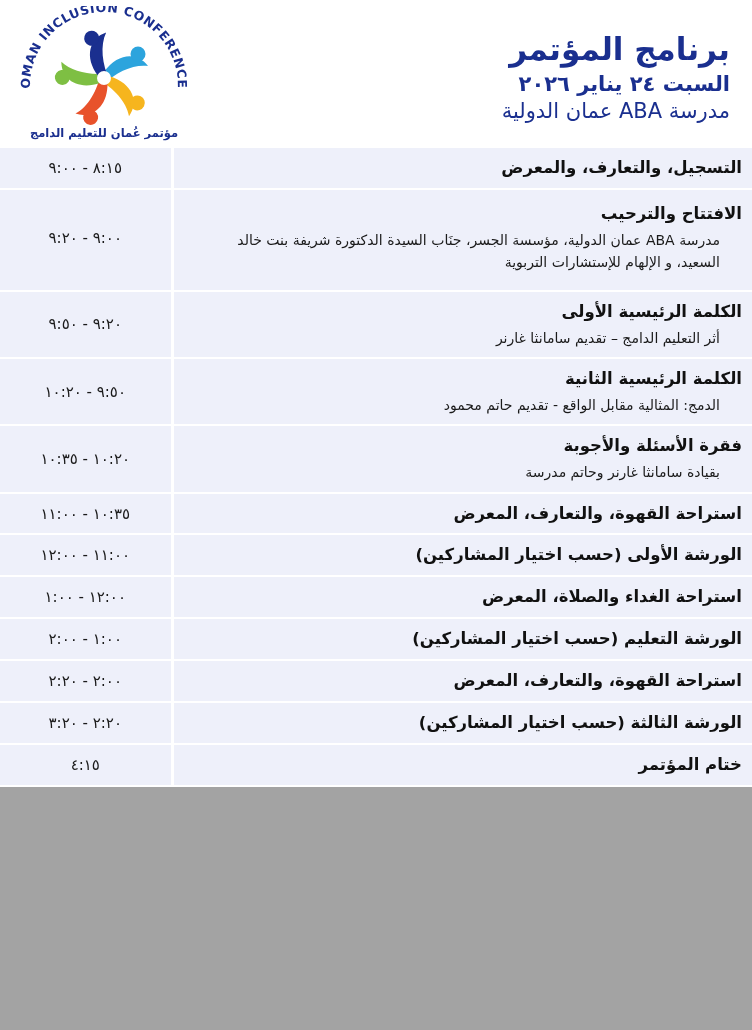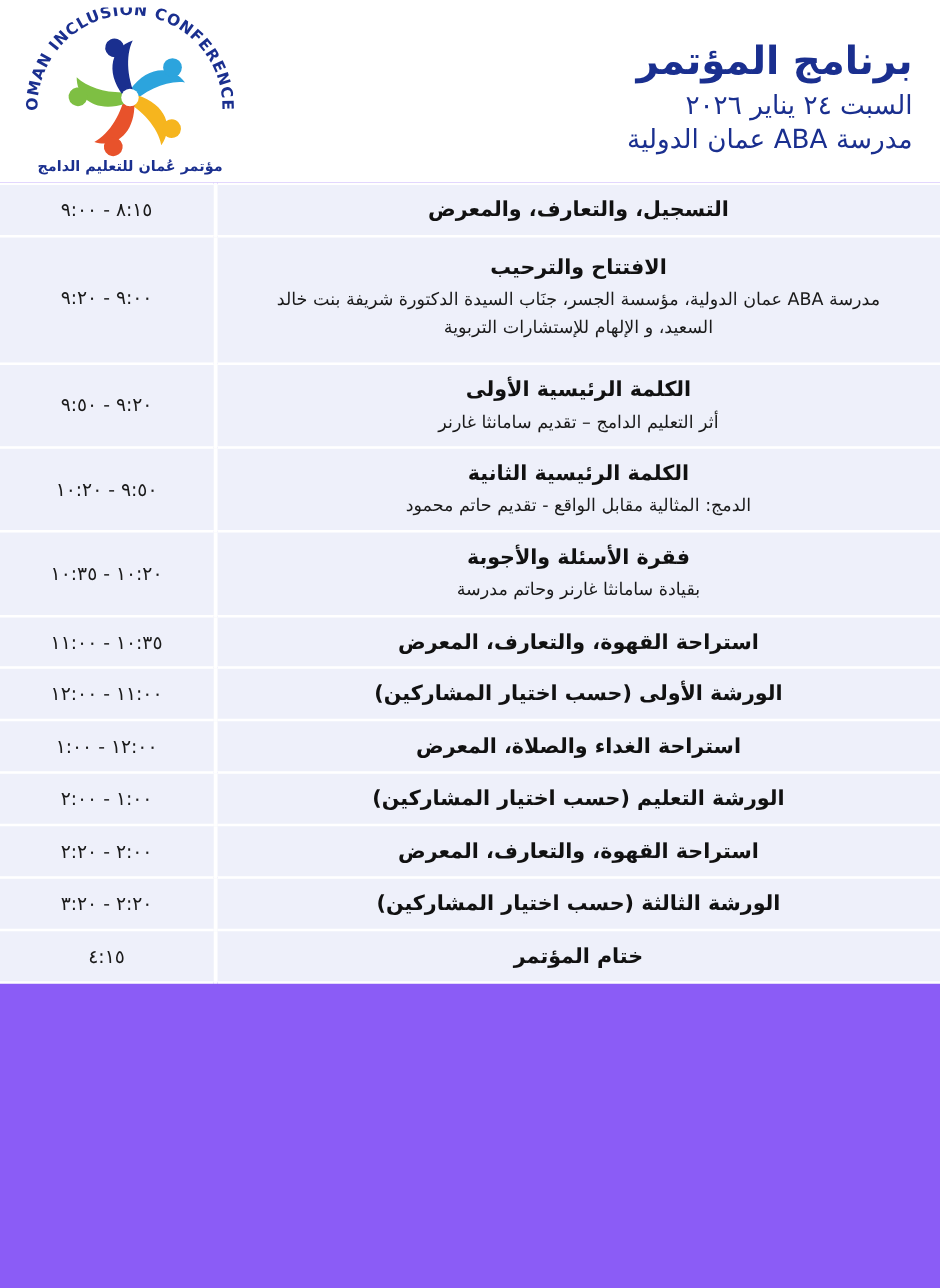--- a/index.html
+++ b/index.html
@@ -13,21 +13,21 @@
     background: #ffffff;
     font-family: "DejaVu Sans", "Liberation Sans", sans-serif;
     color: #1a1a1a;
     overflow: hidden;
   }
 
   .page {
     width: 752px;
     height: 1030px;
     position: relative;
-    background: #8b5cf6;
+    background: #a3a3a3;
   }
 
   
   .header {
     height: 146px;
     display: flex;
     flex-direction: row;
     align-items: center;
     justify-content: space-between;
     padding: 6px 22px 0 14px;
@@ -41,21 +41,21 @@
   }
   .conf-title {
     font-size: 31px;
     font-weight: bold;
     color: #1a2f8f;
     letter-spacing: 0px;
     margin-bottom: 3px;
   }
   .conf-date {
     font-size: 21px;
-    font-weight: normal;
+    font-weight: bold;
     color: #1a2f8f;
     margin-bottom: 2px;
   }
   .conf-venue {
     font-size: 21px;
     font-weight: normal;
     color: #1a2f8f;
   }
 
   
@@ -81,21 +81,20 @@
     border: 1px solid #ffffff;
     border-right: none;
     border-left: none;
     border-top: 2px solid #ffffff;
     border-bottom: 2px solid #ffffff;
     vertical-align: middle;
     padding: 8px 10px;
   }
   .cell-session {
     width: 580px;
-    text-align: center;
     border-left: 3px solid #ffffff !important;
   }
   .cell-time {
     width: 172px;
     text-align: center;
     font-size: 15px;
     font-weight: normal;
     color: #1a1a1a;
     letter-spacing: 0.3px;
   }

